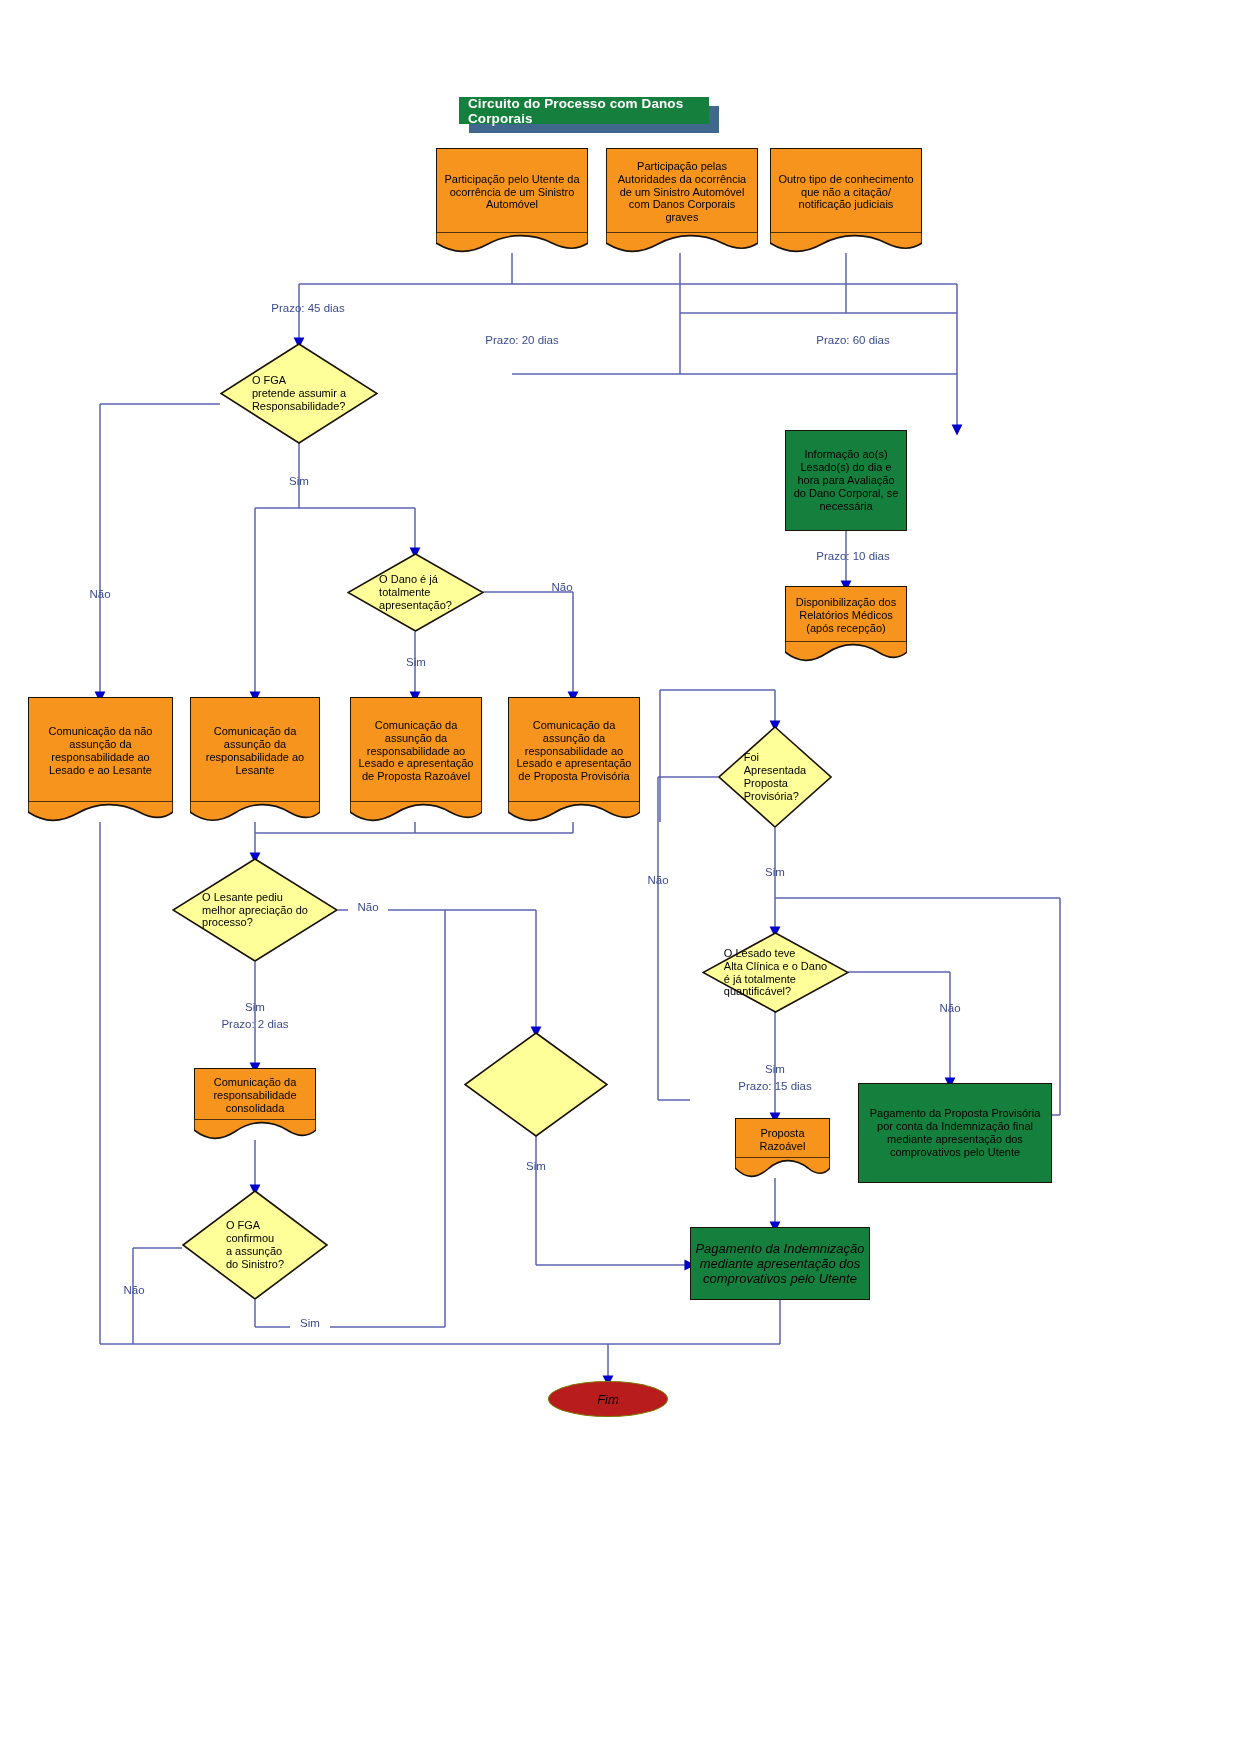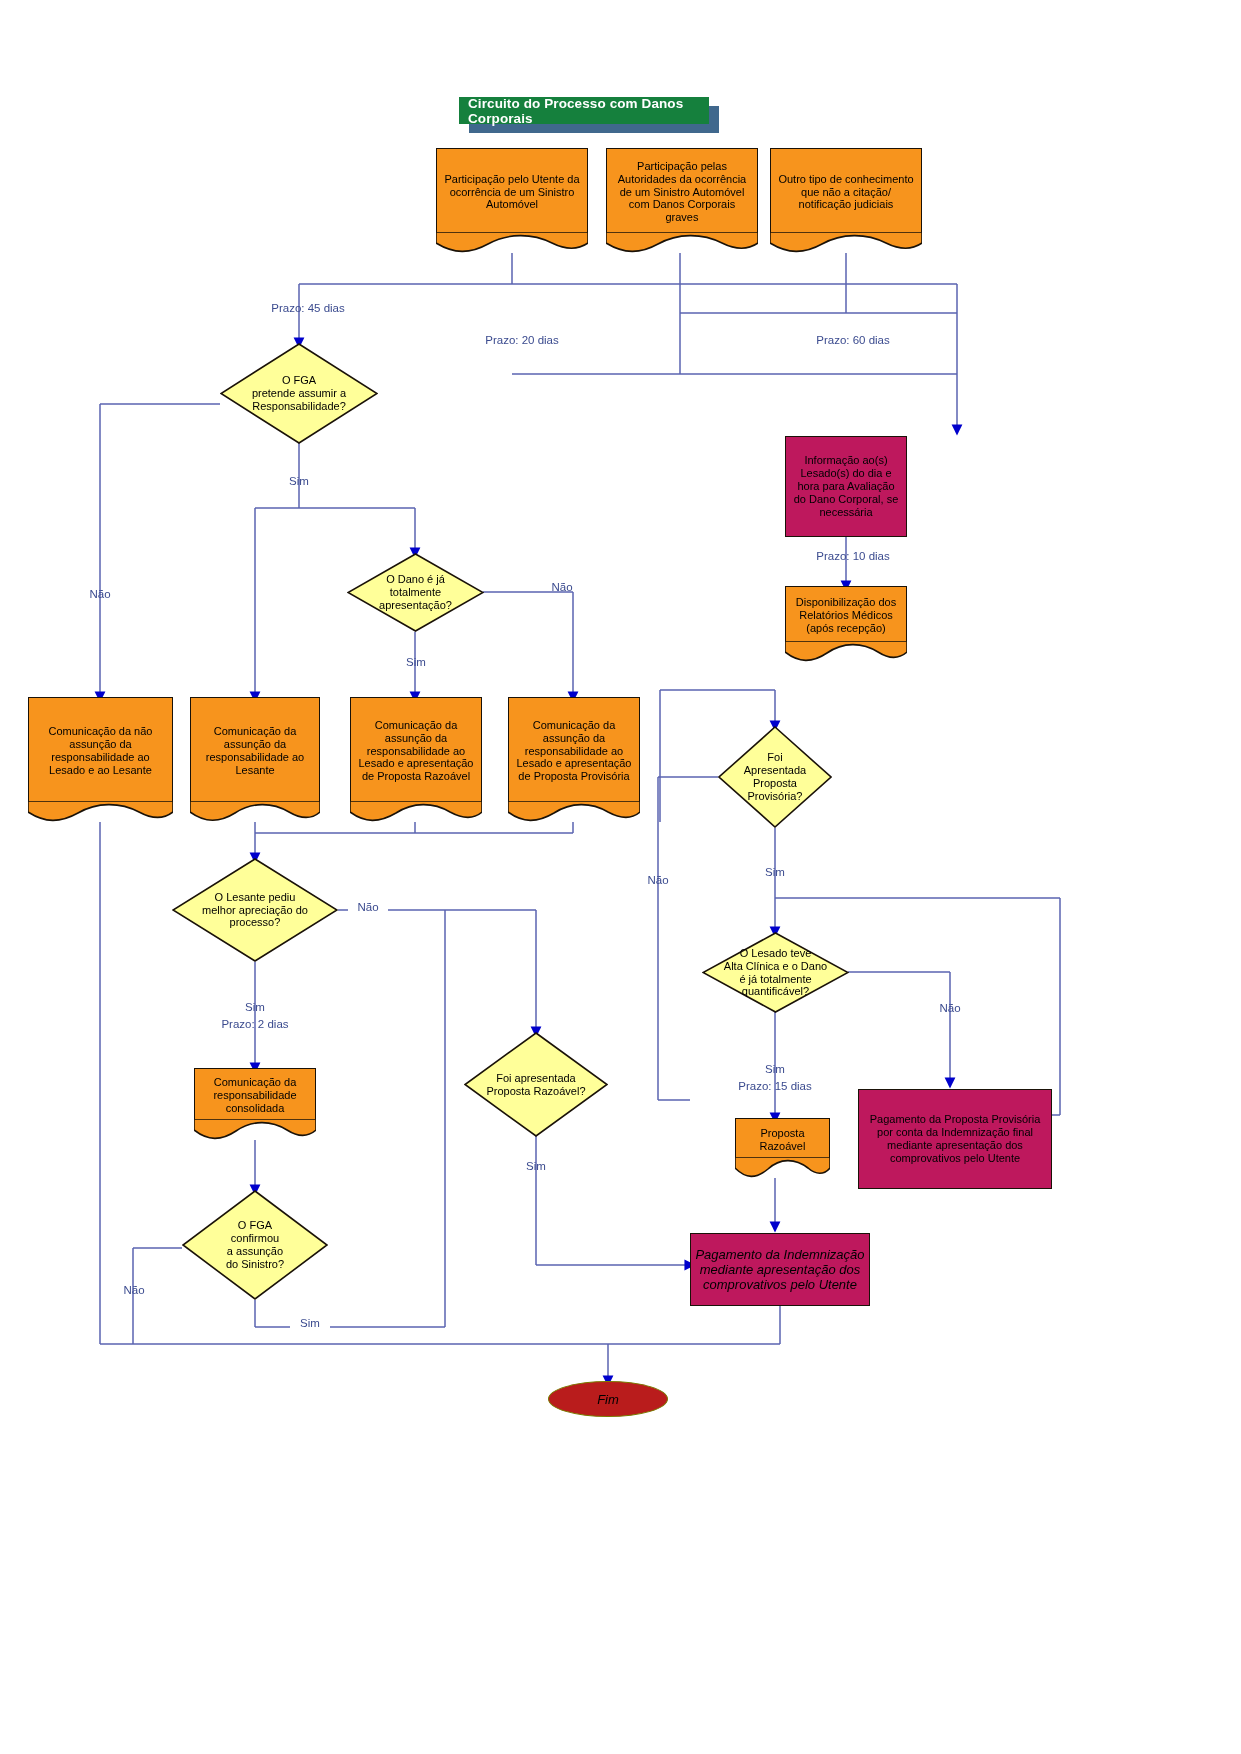--- a/index.html
+++ b/index.html
@@ -83,23 +83,22 @@
   .doc .doc-wave {
     position: absolute;
     left: 0;
     bottom: 0;
     width: 100%;
     height: 21px;
     display: block;
   }
   
   .proc {
-    background: #be185d;
+    background: #15803d;
     border: 1.6px solid #1a1208;
-    margin-top: 6px;
   }
   
   .diamond {
     position: absolute;
     box-sizing: border-box;
   }
   .diamond svg {
     position: absolute;
     left: 0;
     top: 0;
@@ -108,21 +107,20 @@
   }
   .diamond .dlabel {
     position: absolute;
     left: 12%;
     top: 0;
     width: 76%;
     height: 100%;
     display: flex;
     align-items: center;
     justify-content: center;
-    text-align: center;
     white-space: pre-line;
     line-height: 1.18;
     color: #000;
   }
   
   .term {
     position: absolute;
     box-sizing: border-box;
     background: #b91c1c;
     border: 1.4px solid #7a7a00;
@@ -403,22 +401,20 @@
 consolidada</div>
     <svg class="doc-wave" viewBox="0 0 122 21" preserveAspectRatio="none">
       <path d="M0,0 L0,11 C14,22 27,22 42,12 C58,1 77,1 93,11 C104,18 114,18 122,11 L122,0 Z" fill="#f7941d" stroke="#1a1208" stroke-width="1.6"></path>
     </svg>
   </div>
 
   <div class="diamond" style="left:464px; top:1032px; width:144px; height:105px;">
     <svg viewBox="0 0 144 105" preserveAspectRatio="none">
       <polygon points="72,1 143,52.5 72,104 1,52.5" fill="#ffff99" stroke="#1a1208" stroke-width="1.6"></polygon>
     </svg>
-    <div class="dlabel fs11">Foi apresentada
-Proposta  Razoável?</div>
   </div>
 
   <div class="elabel" style="left:516px; top:1159px; width:40px;">Sim</div>
 
   <div class="node proc fs11" style="left:858px; top:1083px; width:194px; height:100px;">Pagamento da Proposta Provisória
 por conta da Indemnização final
 mediante apresentação dos
 comprovativos pelo Utente</div>
 
   <div class="doc" style="left:735px; top:1118px; width:95px; height:60px;">

